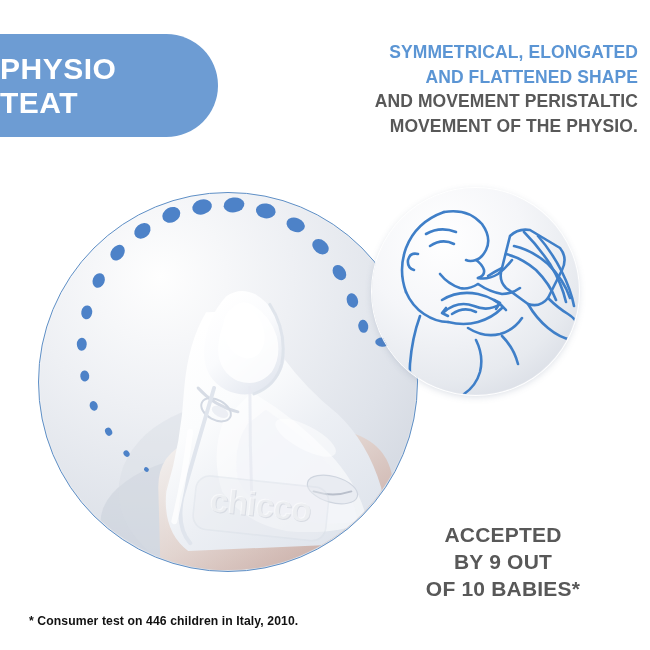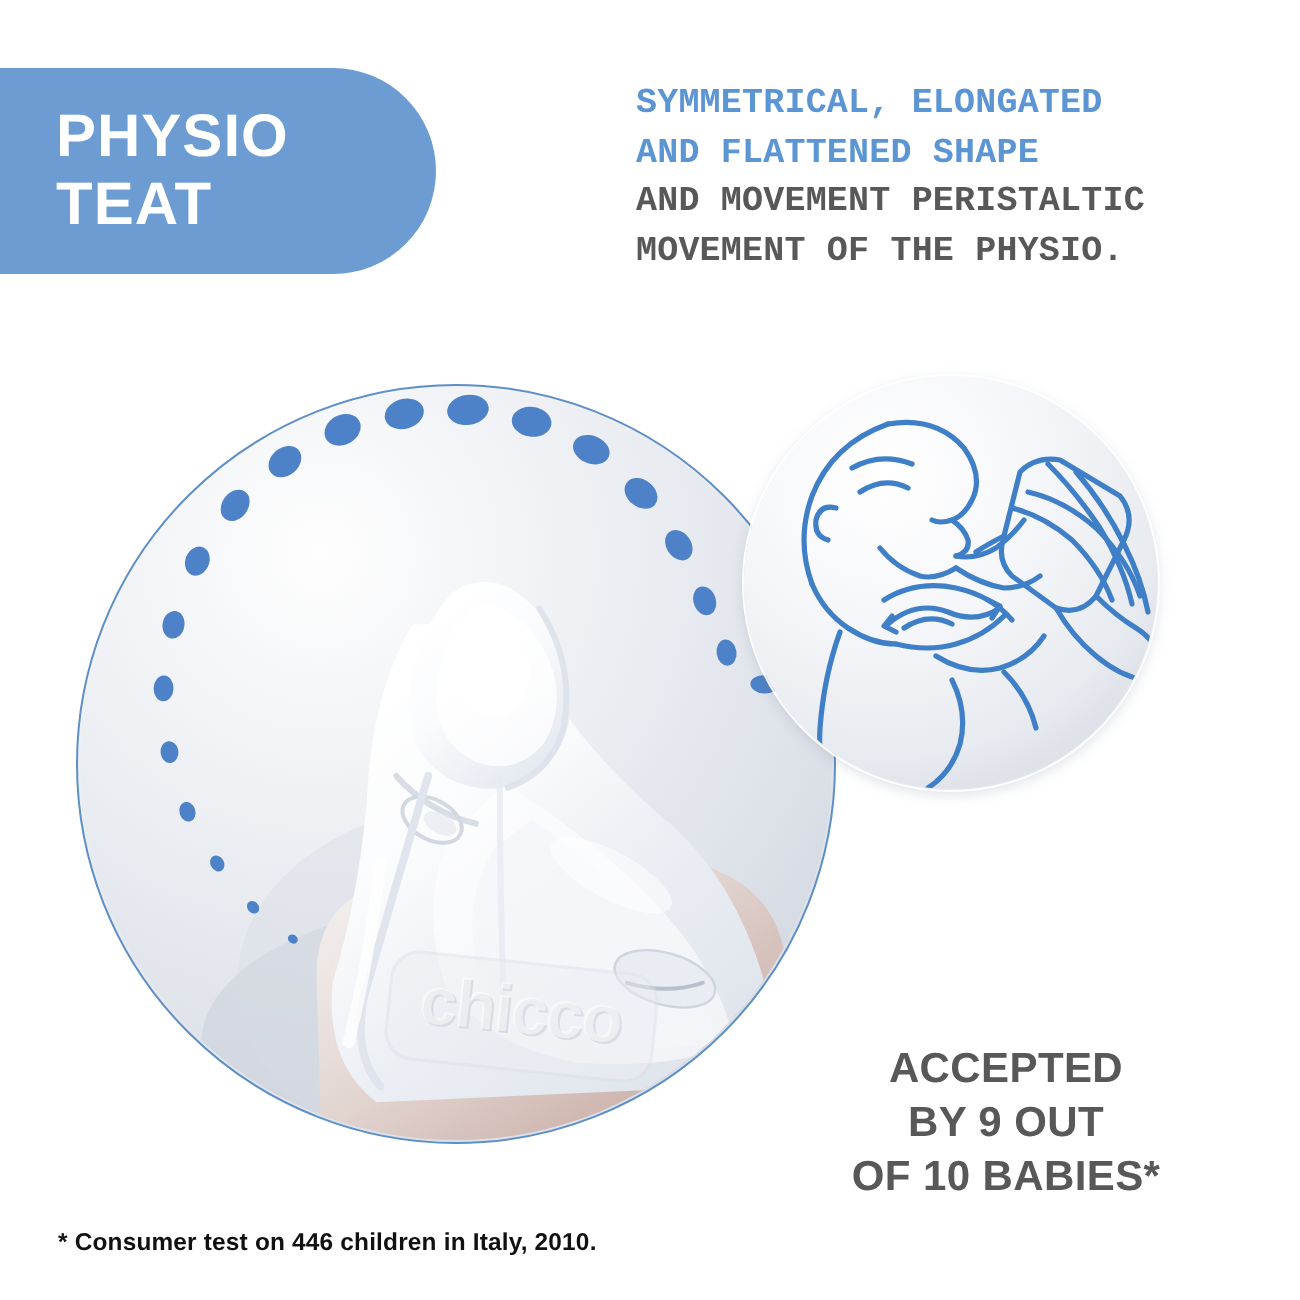--- a/index.html
+++ b/index.html
@@ -35,31 +35,29 @@
     display: flex;
     flex-direction: column;
     justify-content: center;
   }
   #badge .bline {
     color: #ffffff;
     font-weight: bold;
     font-size: 30px;
     line-height: 34px;
     letter-spacing: 0.5px;
-    padding-left: 28px;
   }
 
   
   #headline {
     position: absolute;
     left: 318px;
     top: 40px;
     width: 320px;
-    text-align: left;
-    font-family: Liberation Mono, monospace;
+    text-align: right;
   }
   #headline .hline {
     font-weight: bold;
     font-size: 17.5px;
     line-height: 24.6px;
     letter-spacing: 0.1px;
     white-space: nowrap;
   }
   .c-blue { color: #5b95d4; }
   .c-gray { color: #585858; }

